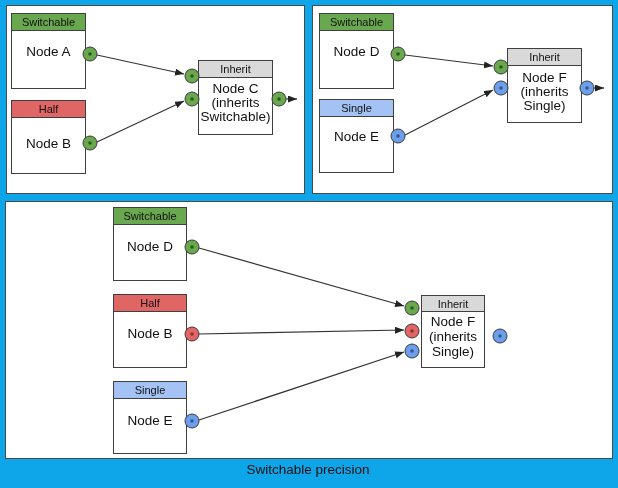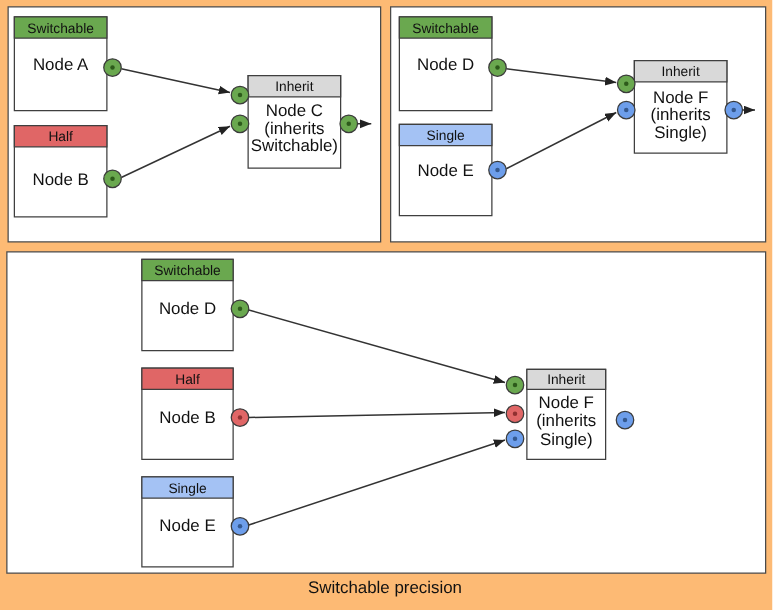--- a/index.html
+++ b/index.html
@@ -1,20 +1,20 @@
 <!DOCTYPE html>
 <html><head>
 <meta charset="utf-8">
 <style>
   html, body { margin: 0; padding: 0; background: #ffffff; }
   .stage {
     position: relative;
     width: 618px;
     height: 488px;
-    background: #fdba74;
+    background: #0ea5e9;
     font-family: "Liberation Sans", sans-serif;
   }
   svg text {
     font-family: "Liberation Sans", sans-serif;
     fill: #111111;
   }
   .panel { fill: #ffffff; stroke: #4a4a4a; stroke-width: 1; }
   .node-body { fill: #ffffff; stroke: #3f3f3f; stroke-width: 1; }
   .node-hdr { stroke: #3f3f3f; stroke-width: 1; }
   .hdr-text { font-size: 11px; text-anchor: middle; }

